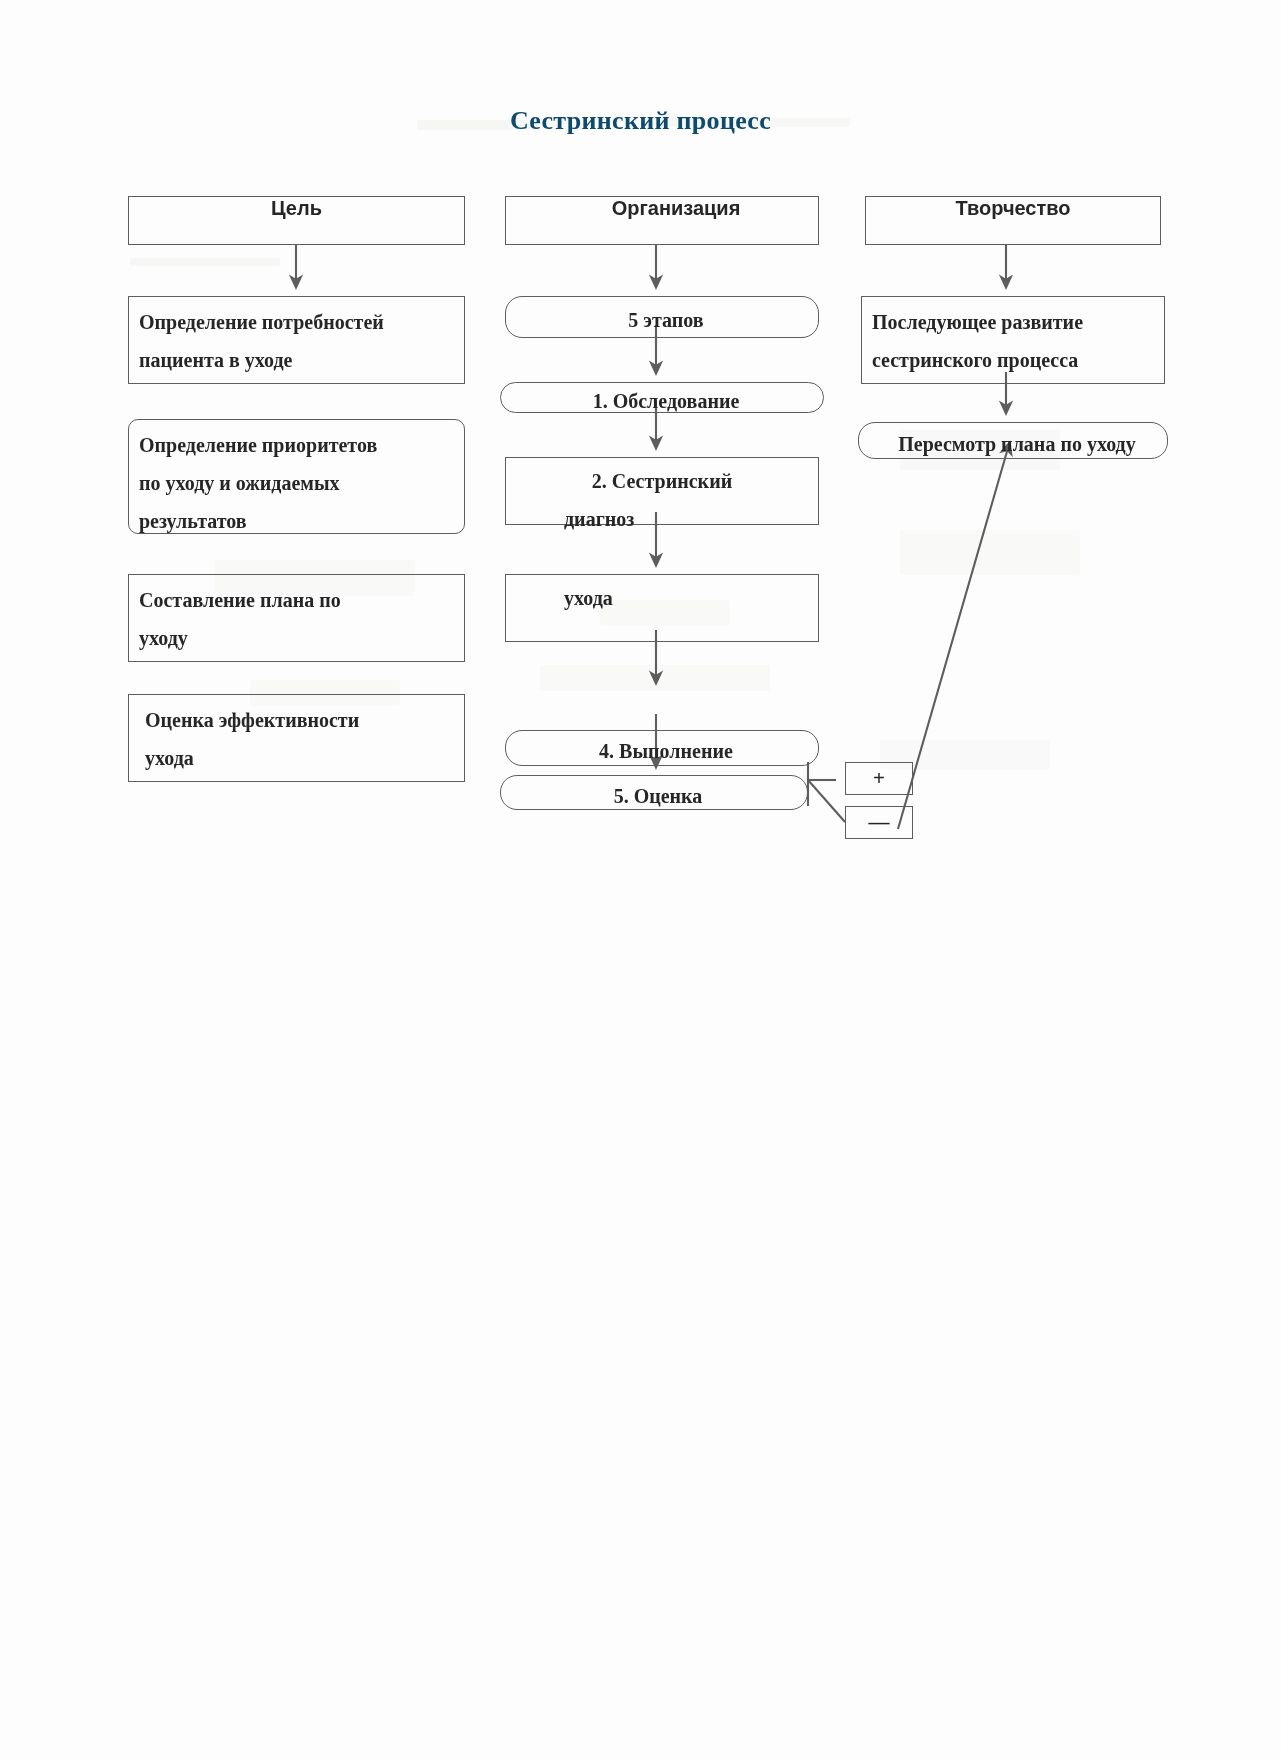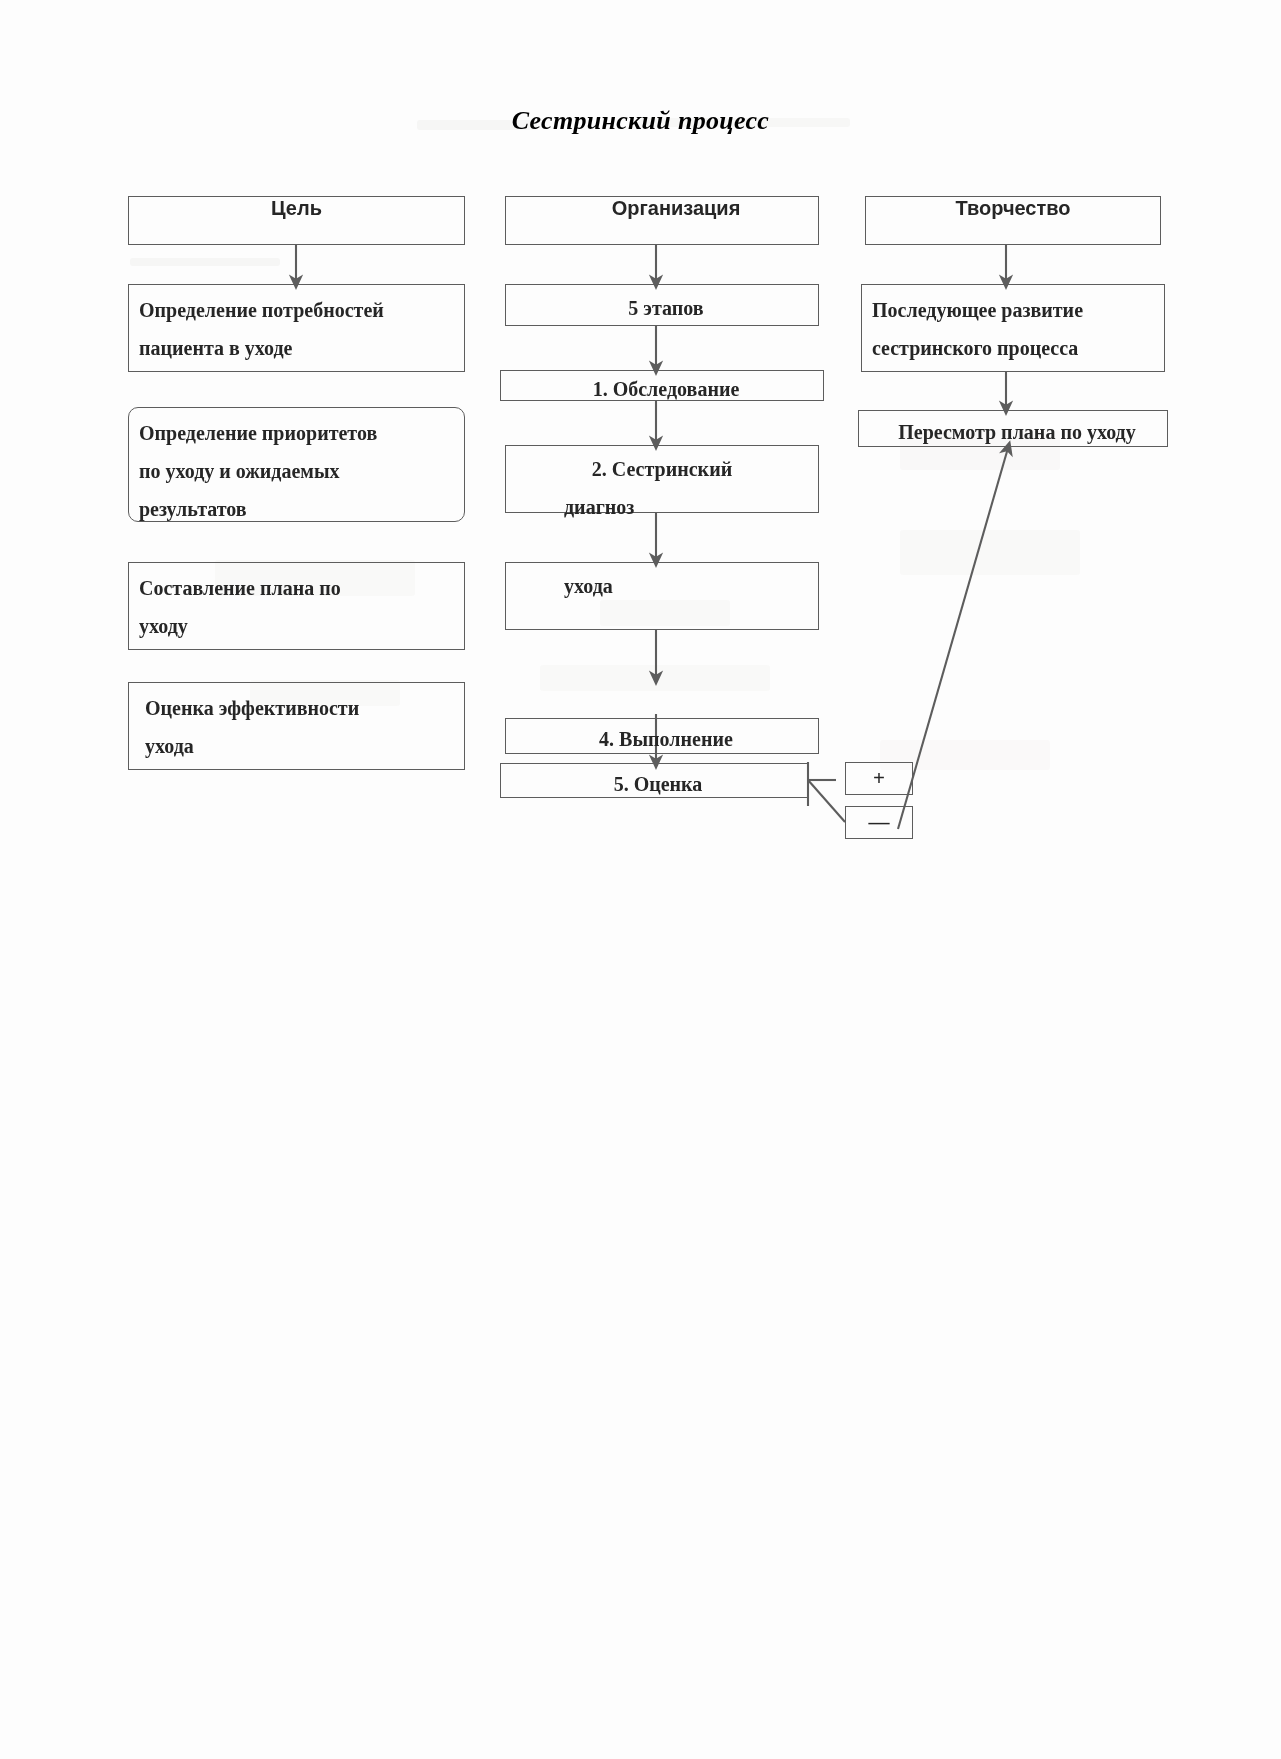--- a/index.html
+++ b/index.html
@@ -31,22 +31,21 @@
   #diagram-title {
     position: absolute;
     left: 0;
     top: 106px;
     width: 1281px;
     text-align: center;
     font-family: "Liberation Serif", "DejaVu Serif", serif;
     font-weight: bold;
     font-size: 26px;
     letter-spacing: .3px;
-    color: #000000;
-    font-style: italic;
+    color: #0c4a6e;
   }
 
   .node {
     position: absolute;
     box-sizing: border-box;
     border: 1.6px solid #5d5d5d;
     background: transparent;
     color: #262626;
   }
   .node .txt {
@@ -63,27 +62,29 @@
     text-align: center;
   }
 
   
   .body-node {
     font-family: "Liberation Serif", "DejaVu Serif", serif;
     font-weight: bold;
     font-size: 20px;
     line-height: 38px;
     padding: 6px 0 0 10px;
+    margin-top: 12px;
   }
   .body-node.center {
     padding-left: 8px;
     display: flex;
     align-items: center;
     justify-content: center;
     text-align: center;
+    border-radius: 17px;
   }
   .body-node.two-line-mixed {
     padding: 4px 0 0 0;
   }
   .body-node.two-line-mixed .l1 {
     display: block;
     text-align: center;
   }
   .body-node.two-line-mixed .l2 {
     display: block;

